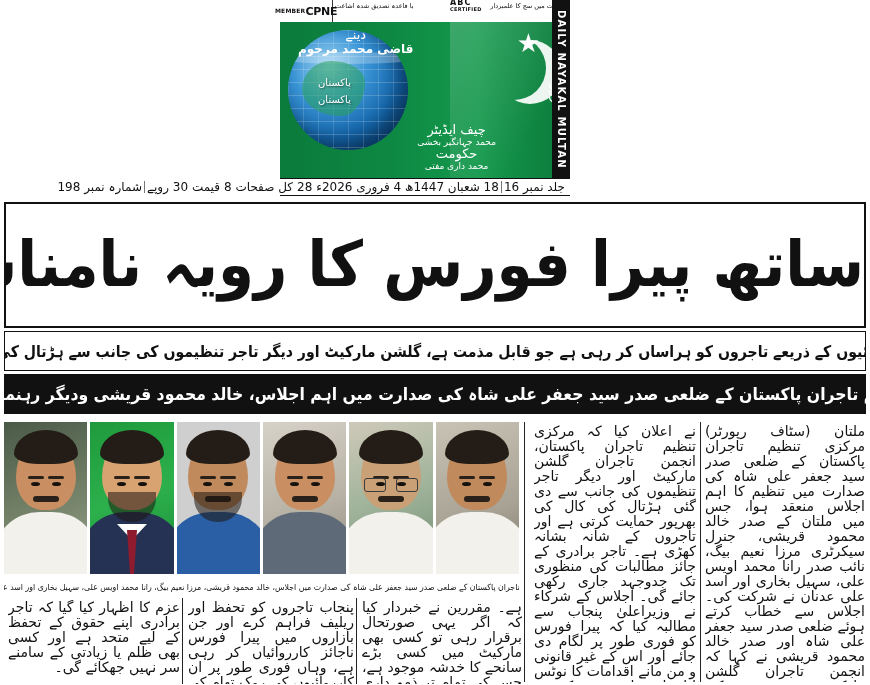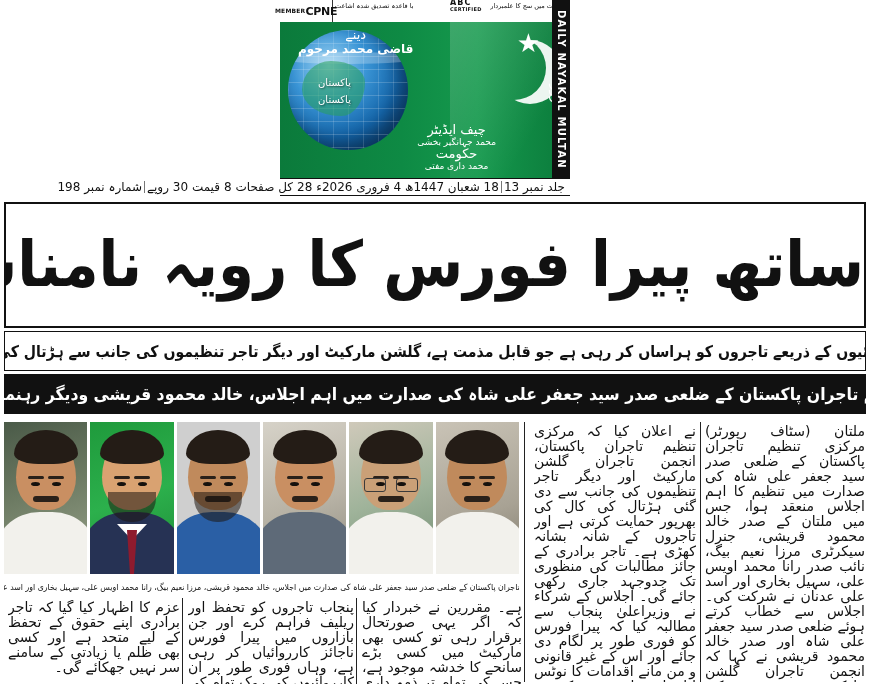--- a/index.html
+++ b/index.html
@@ -283,21 +283,21 @@
         <span class="lbl">حکومت</span>
         <span>محمد داری مفتی</span>
       </div>
     </div>
 
     <div class="vert-strip">
       <span>DAILY NAYAKAL MULTAN</span>
     </div>
 
     <div class="mh-dateline">
-      <div class="dl-cell">جلد نمبر 13</div>
+      <div class="dl-cell">جلد نمبر 16</div>
       <div class="dl-sep"></div>
       <div class="dl-cell">18 شعبان 1447ھ</div>
       <div class="dl-cell">4 فروری 2026ء</div>
       <div class="dl-cell">28</div>
       <div class="dl-cell">کل صفحات 8</div>
       <div class="dl-cell">قیمت 30 روپے</div>
       <div class="dl-sep"></div>
       <div class="dl-cell">شمارہ نمبر 198</div>
     </div>
   </div>

